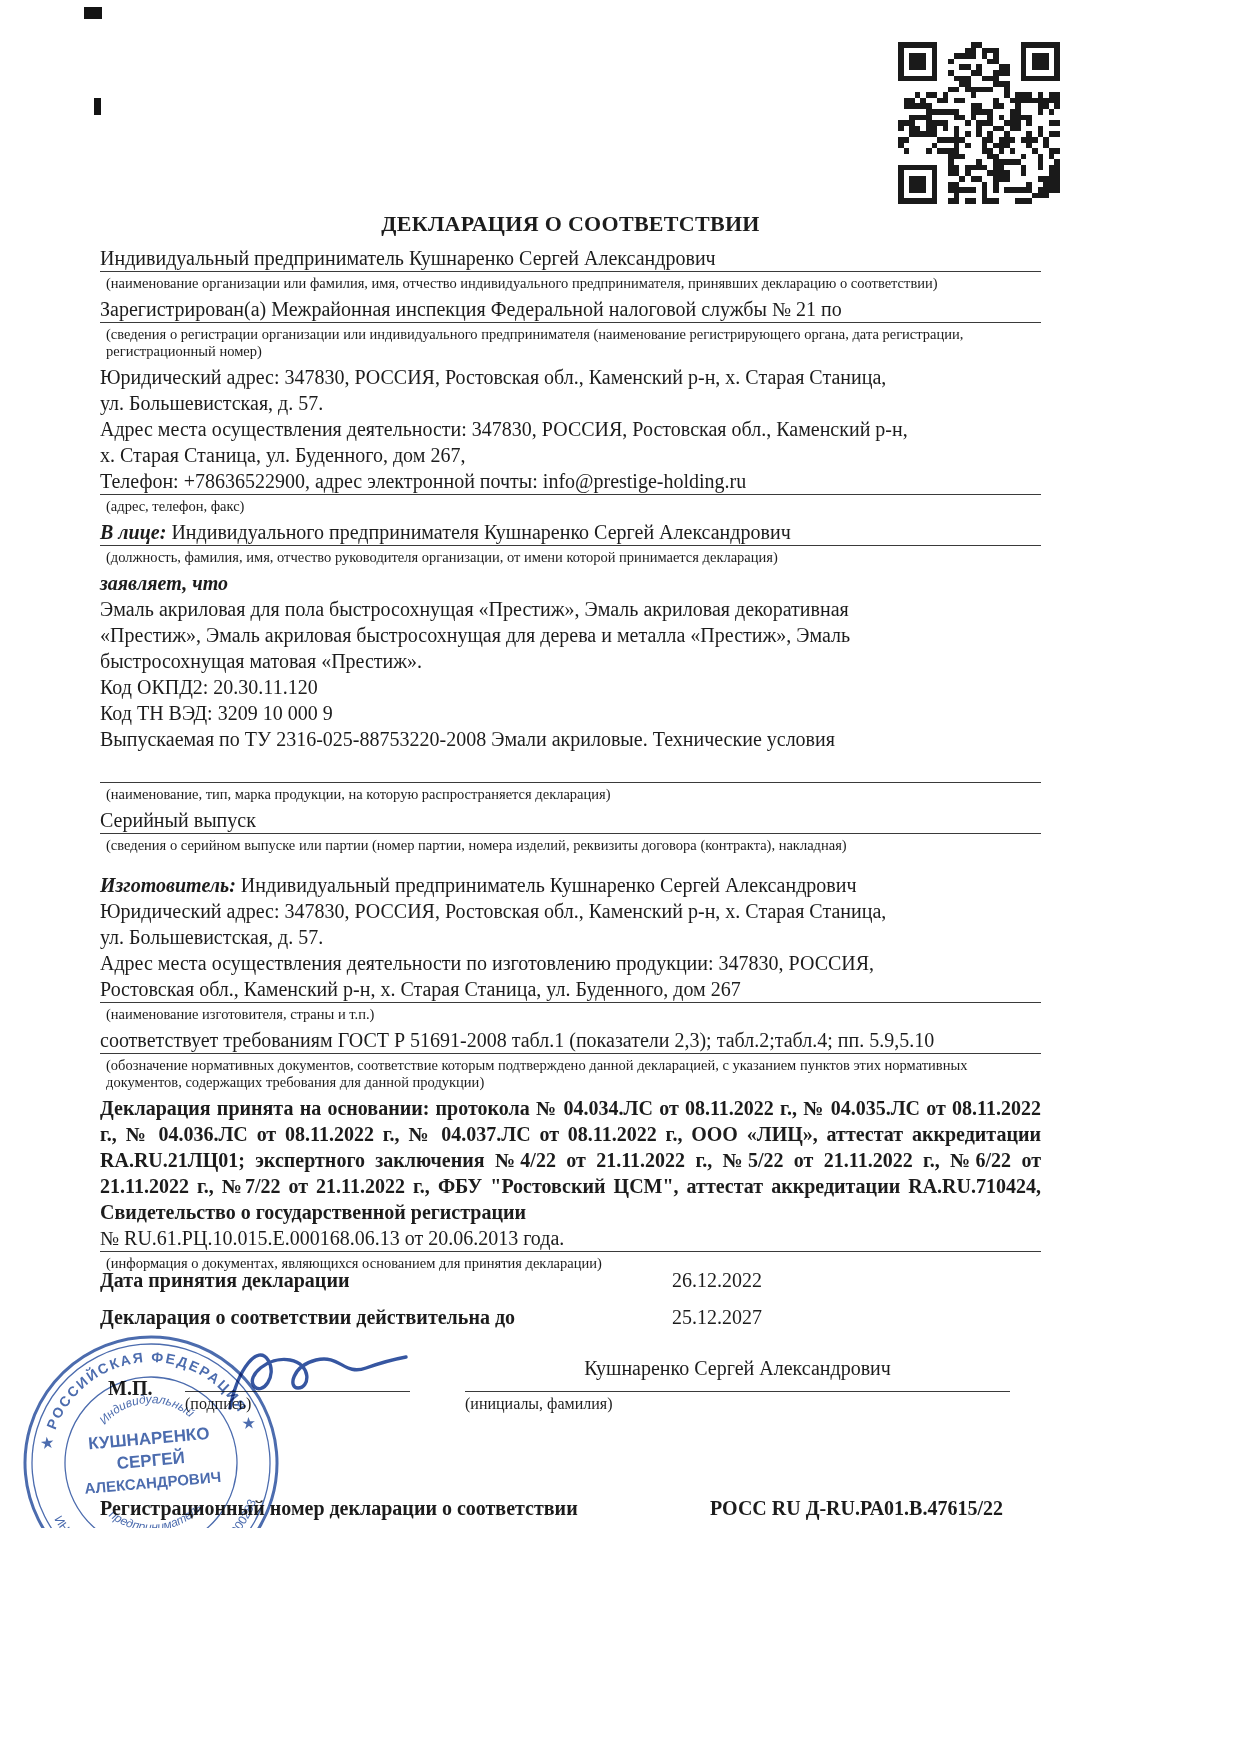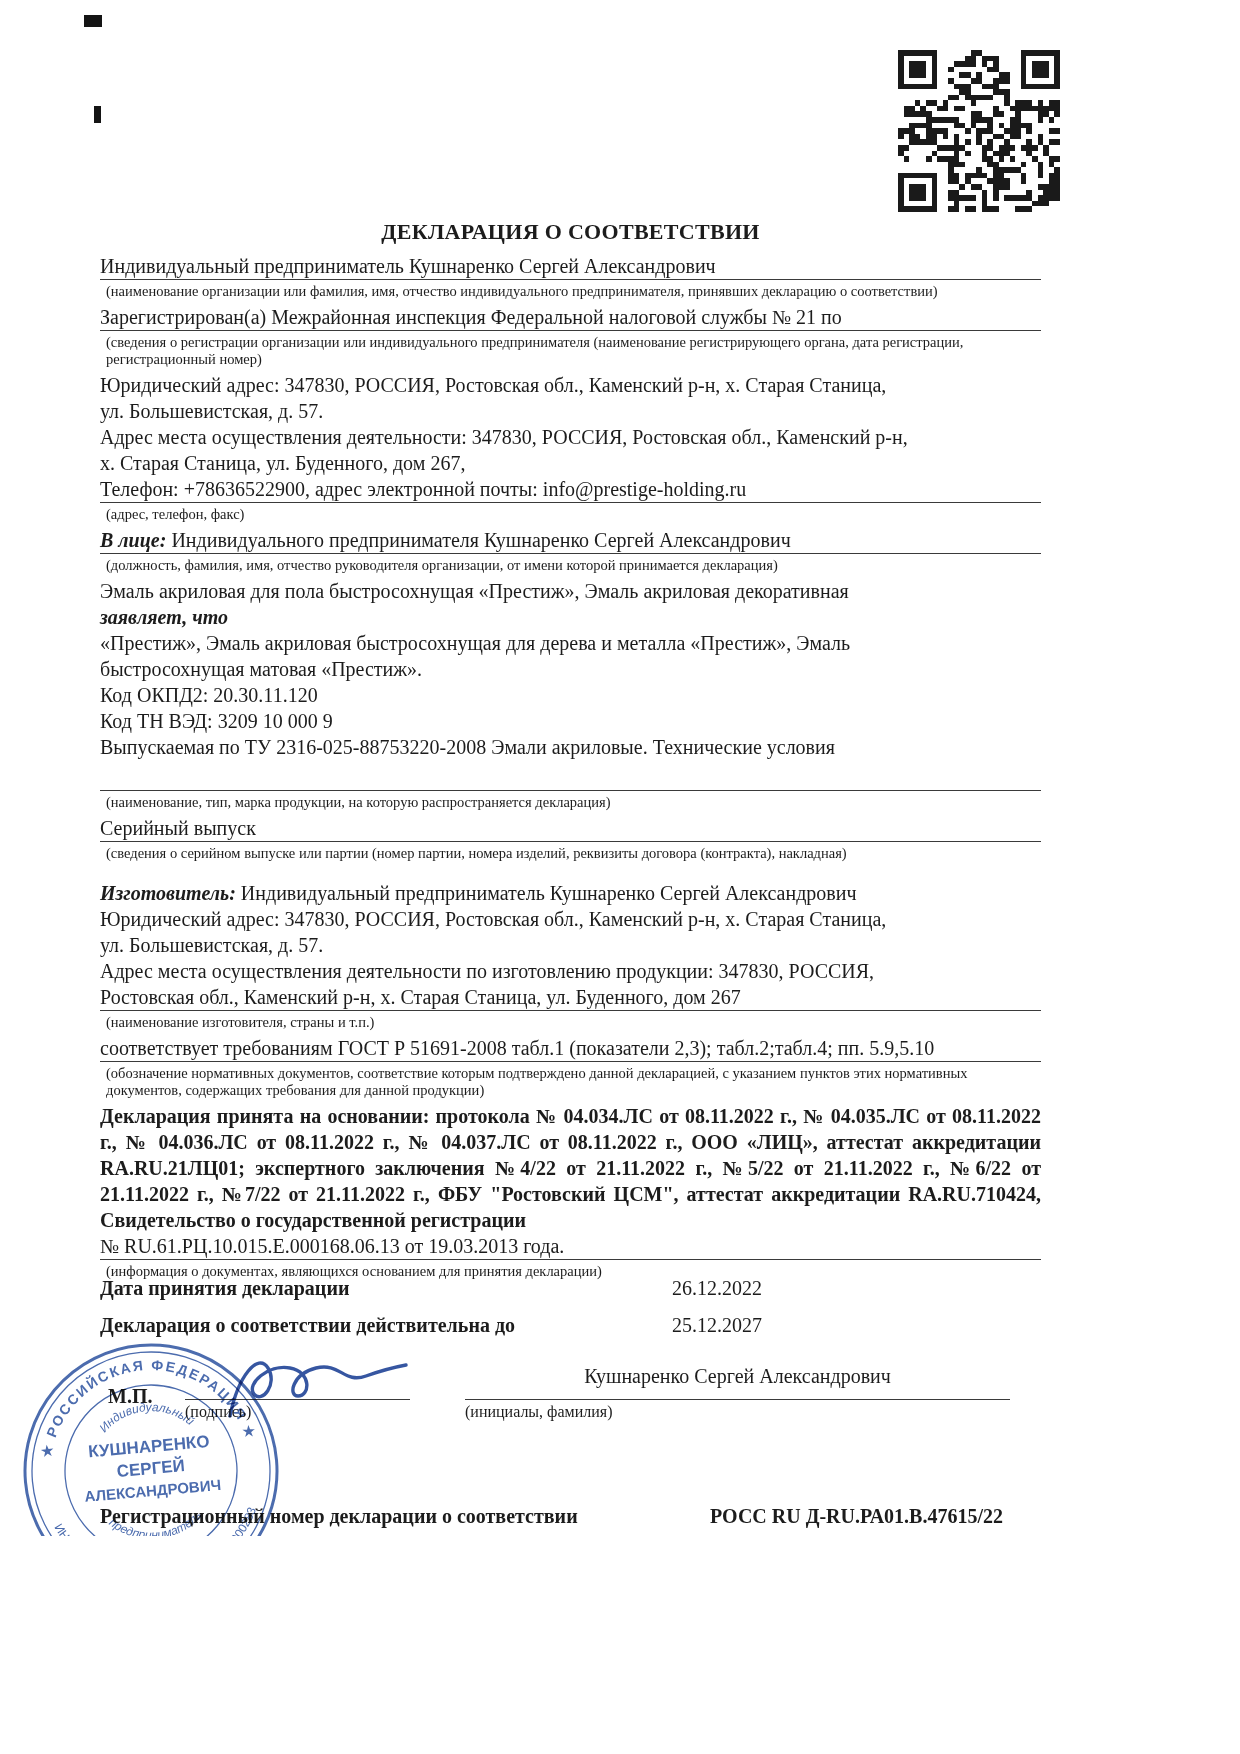--- a/index.html
+++ b/index.html
@@ -1,18 +1,18 @@
 <!DOCTYPE html>
 <html><head>
 <meta charset="utf-8">
 <style>
   * { box-sizing: border-box; }
   html,body { margin:0; padding:0; background:#fff; }
   .page {
-    position:relative; width:1240px; height:1524px; margin:12px auto;
+    position:relative; width:1240px; height:1524px; margin:4px auto;
     background:#ffffff; color:#1c1c1c; overflow:hidden;
     font-family:"Liberation Serif", serif;
   }
   .scan-mark { position:absolute; background:#141414; }
   .m1 { left:84px; top:3px;  width:18px; height:12px; }
   .m2 { left:94px; top:94px; width:7px;  height:17px; }
 
   .qr { position:absolute; left:898px; top:38px; width:162px; height:162px; }
   .qr svg { width:100%; height:100%; shape-rendering:crispEdges; }
 
@@ -81,23 +81,23 @@
 
     <div class="line">Юридический адрес: 347830, РОССИЯ, Ростовская обл., Каменский р-н, х. Старая Станица,</div>
     <div class="line">ул. Большевистская, д. 57.</div>
     <div class="line">Адрес места осуществления деятельности: 347830, РОССИЯ, Ростовская обл., Каменский р-н,</div>
     <div class="line">х. Старая Станица, ул. Буденного, дом 267,</div>
     <div class="uline"><span>Телефон: +78636522900, адрес электронной почты: </span><span class="email">info@prestige-holding.ru</span></div>
     <div class="caption">(адрес, телефон, факс)</div>
 
     <div class="uline"><b>В лице:</b><span> Индивидуального предпринимателя Кушнаренко Сергей Александрович</span></div>
     <div class="caption">(должность, фамилия, имя, отчество руководителя организации, от имени которой принимается декларация)</div>
+    <div class="line"><b>заявляет, что</b></div>
+
     <div class="line">Эмаль акриловая для пола быстросохнущая «Престиж», Эмаль акриловая декоративная</div>
-
-    <div class="line"><b>заявляет, что</b></div>
     <div class="line">«Престиж», Эмаль акриловая быстросохнущая для дерева и металла «Престиж», Эмаль</div>
     <div class="line">быстросохнущая матовая «Престиж».</div>
     <div class="line">Код ОКПД2: 20.30.11.120</div>
     <div class="line">Код ТН ВЭД: 3209 10 000 9</div>
     <div class="line">Выпускаемая по ТУ 2316-025-88753220-2008 Эмали акриловые. Технические условия</div>
     <div class="uline blank"></div>
     <div class="caption">(наименование, тип, марка продукции, на которую распространяется декларация)</div>
 
     <div class="uline">Серийный выпуск</div>
     <div class="caption">(сведения о серийном выпуске или партии (номер партии, номера изделий, реквизиты договора (контракта), накладная)</div>
@@ -106,21 +106,21 @@
     <div class="line">Юридический адрес: 347830, РОССИЯ, Ростовская обл., Каменский р-н, х. Старая Станица,</div>
     <div class="line">ул. Большевистская, д. 57.</div>
     <div class="line">Адрес места осуществления деятельности по изготовлению продукции: 347830, РОССИЯ,</div>
     <div class="uline">Ростовская обл., Каменский р-н, х. Старая Станица, ул. Буденного, дом 267</div>
     <div class="caption">(наименование изготовителя, страны и т.п.)</div>
 
     <div class="uline">соответствует требованиям ГОСТ Р 51691-2008 табл.1 (показатели 2,3); табл.2;табл.4; пп. 5.9,5.10</div>
     <div class="caption">(обозначение нормативных документов, соответствие которым подтверждено данной декларацией, с указанием пунктов этих нормативных документов, содержащих требования для данной продукции)</div>
 
     <div class="just">Декларация принята на основании: протокола № 04.034.ЛС от 08.11.2022 г., № 04.035.ЛС от 08.11.2022 г., № 04.036.ЛС от 08.11.2022 г., № 04.037.ЛС от 08.11.2022 г., ООО «ЛИЦ», аттестат аккредитации RA.RU.21ЛЦ01; экспертного заключения №4/22 от 21.11.2022 г., №5/22 от 21.11.2022 г., №6/22 от 21.11.2022 г., №7/22 от 21.11.2022 г., ФБУ "Ростовский ЦСМ", аттестат аккредитации RA.RU.710424, Свидетельство о государственной регистрации</div>
-    <div class="uline">№ RU.61.РЦ.10.015.Е.000168.06.13 от 19.03.2013 года.</div>
+    <div class="uline">№ RU.61.РЦ.10.015.Е.000168.06.13 от 20.06.2013 года.</div>
     <div class="caption">(информация о документах, являющихся основанием для принятия декларации)</div>
   </div>
 
   <div class="bottom">
     <div class="drow r1">
       <span class="lbl">Дата принятия декларации</span>
       <span class="val">26.12.2022</span>
     </div>
     <div class="drow r2">
       <span class="lbl">Декларация о соответствии действительна до</span>

